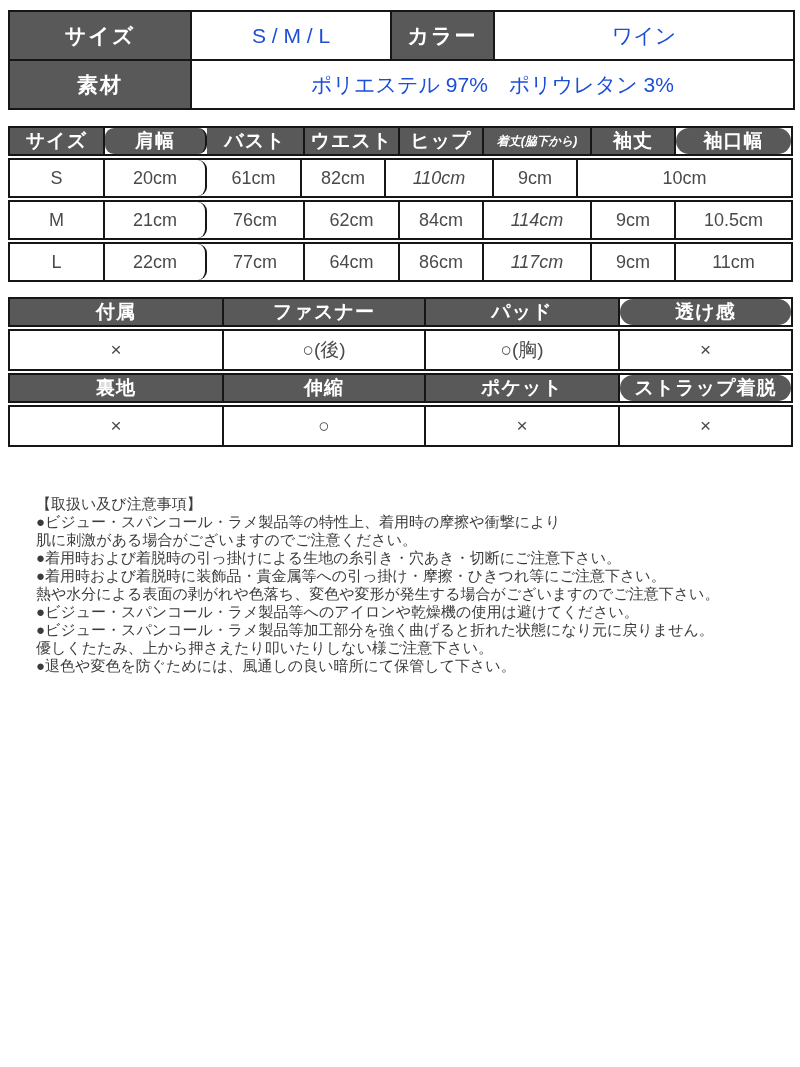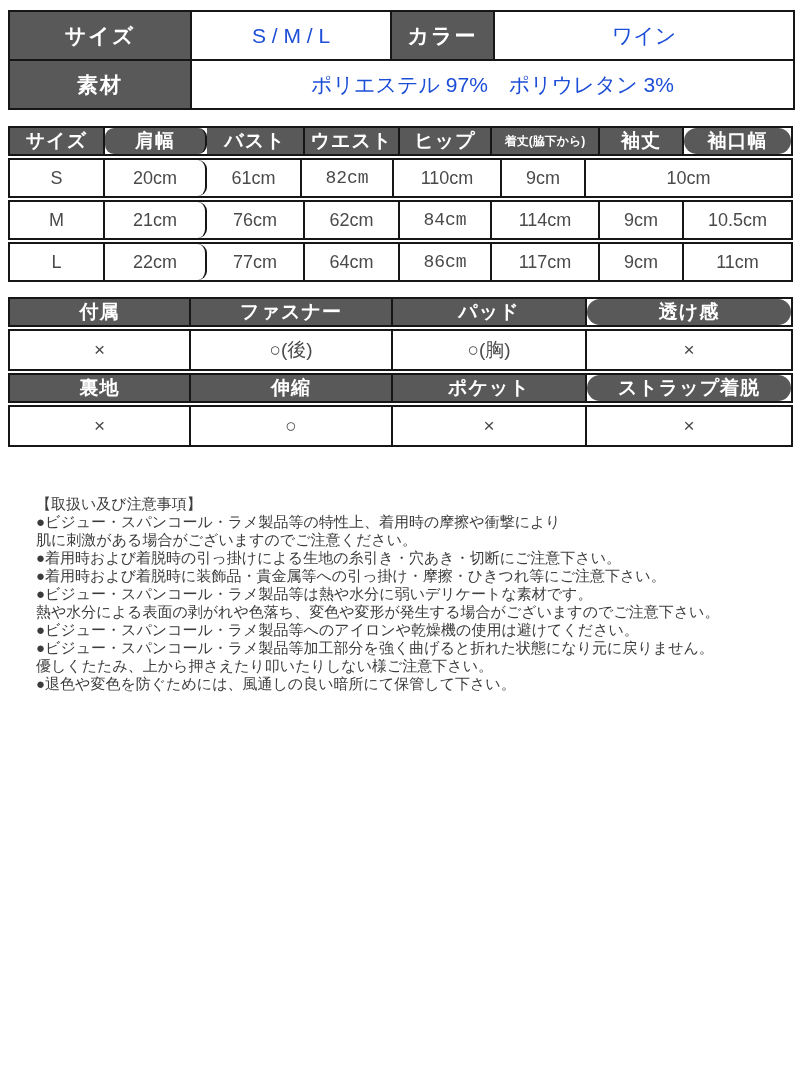--- a/index.html
+++ b/index.html
@@ -29,25 +29,25 @@
     display:flex; align-items:center; justify-content:center;
     border-right:2px solid #161616;
     height:36px; font-size:18px; color:#4a4a4a;
   }
   .tcell:last-child { border-right:none; flex:1;border-radius:13px; }
   .trow.head .tcell { background:#595959; color:#ffffff; font-weight:bold; height:26px; font-size:19px; letter-spacing:1px; }
   .trow.head .tcell.small { font-size:12px; letter-spacing:0; }
 
   .sz { margin-top:16px; }
   .sz .c0 { width:95px; } .sz .c1 { width:102px;border-radius:9px; } .sz .c2 { width:98px; }
-  .sz .c3 { width:95px; } .sz .c4 { width:92px;font-family:Liberation Mono, monospace; }  .sz .c5 { width:108px; }
+  .sz .c3 { width:95px; } .sz .c4 { width:84px; }  .sz .c5 { width:108px;font-style:italic; }
   .sz .c6 { width:84px; }
 
   .sp { margin-top:15px; }
-  .sp .c0 { width:181px; } .sp .c1 { width:202px; } .sp .c2 { width:194px; }
+  .sp .c0 { width:214px; } .sp .c1 { width:202px; } .sp .c2 { width:194px; }
   .sp .trow.val .tcell { height:38px; font-size:19px; color:#4a4a4a; }
 
   
   .notes { margin-top:48px; padding-left:22px; padding-right:10px; }
   .note-line { font-size:15px; line-height:18px; color:#3c3c3c; white-space:nowrap;margin-left:6px; }
 </style>
 </head>
 <body>
 
 <div class="page">
@@ -141,21 +141,20 @@
       <div class="tcell">×</div>
     </div>
   </div>
 
   <div class="notes">
     <div class="note-line">【取扱い及び注意事項】</div>
     <div class="note-line">●ビジュー・スパンコール・ラメ製品等の特性上、着用時の摩擦や衝撃により</div>
     <div class="note-line">肌に刺激がある場合がございますのでご注意ください。</div>
     <div class="note-line">●着用時および着脱時の引っ掛けによる生地の糸引き・穴あき・切断にご注意下さい。</div>
     <div class="note-line">●着用時および着脱時に装飾品・貴金属等への引っ掛け・摩擦・ひきつれ等にご注意下さい。</div>
-    <div class="note-line">●ビジュー・スパンコール・ラメ製品等は熱や水分に弱いデリケートな素材です。</div>
     <div class="note-line">熱や水分による表面の剥がれや色落ち、変色や変形が発生する場合がございますのでご注意下さい。</div>
     <div class="note-line">●ビジュー・スパンコール・ラメ製品等へのアイロンや乾燥機の使用は避けてください。</div>
     <div class="note-line">●ビジュー・スパンコール・ラメ製品等加工部分を強く曲げると折れた状態になり元に戻りません。</div>
     <div class="note-line">優しくたたみ、上から押さえたり叩いたりしない様ご注意下さい。</div>
     <div class="note-line">●退色や変色を防ぐためには、風通しの良い暗所にて保管して下さい。</div>
   </div>
 
 </div>
 
 </body></html>

